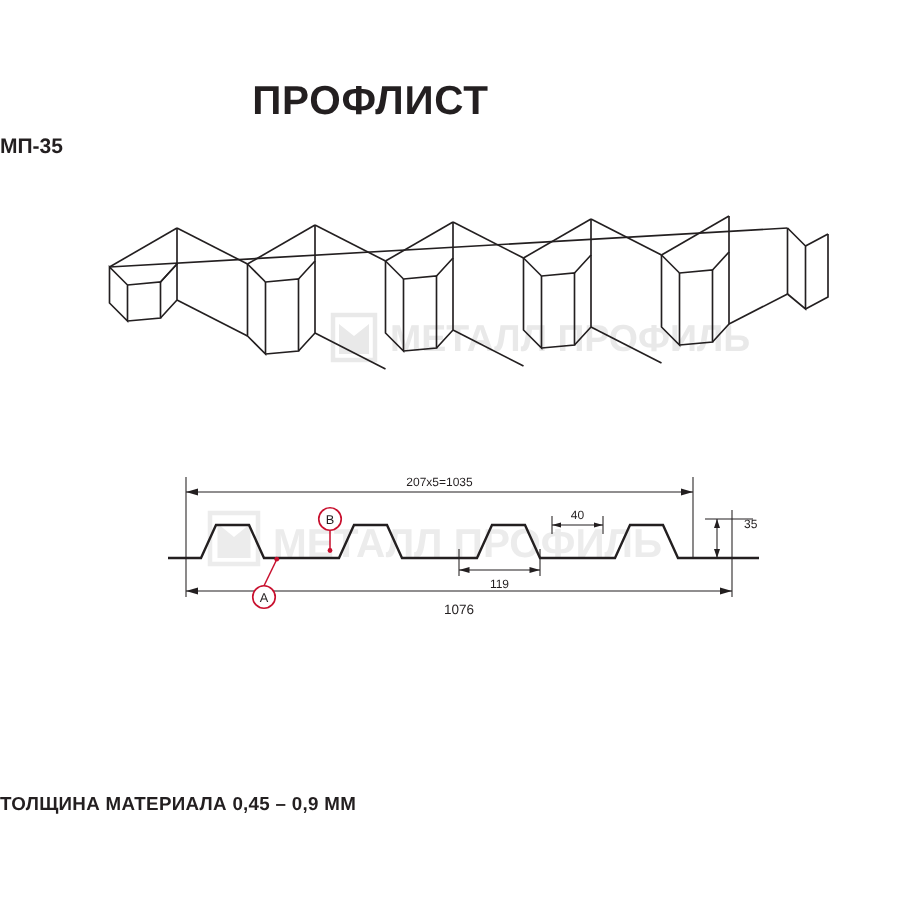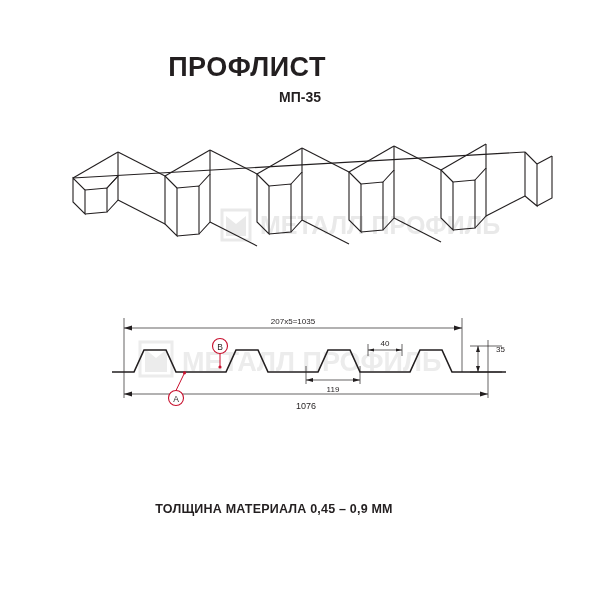--- a/index.html
+++ b/index.html
@@ -28,30 +28,29 @@
     text-align: center;
     font-size: 27px;
     font-weight: bold;
     letter-spacing: 0.5px;
   }
   .subtitle {
     position: absolute;
     top: 89px;
     left: 0;
     width: 600px;
-    text-align: center;
     font-size: 14px;
     font-weight: bold;
   }
   .footer {
     position: absolute;
-    top: 502px;
+    top: 529px;
     left: 0;
     width: 548px;
-    text-align: center;
+    text-align: left;
     font-size: 12.5px;
     font-weight: bold;
     letter-spacing: 0.2px;
   }
   .iso-wrap {
     position: absolute;
     top: 140px;
     left: 55px;
     width: 500px;
     height: 125px;

